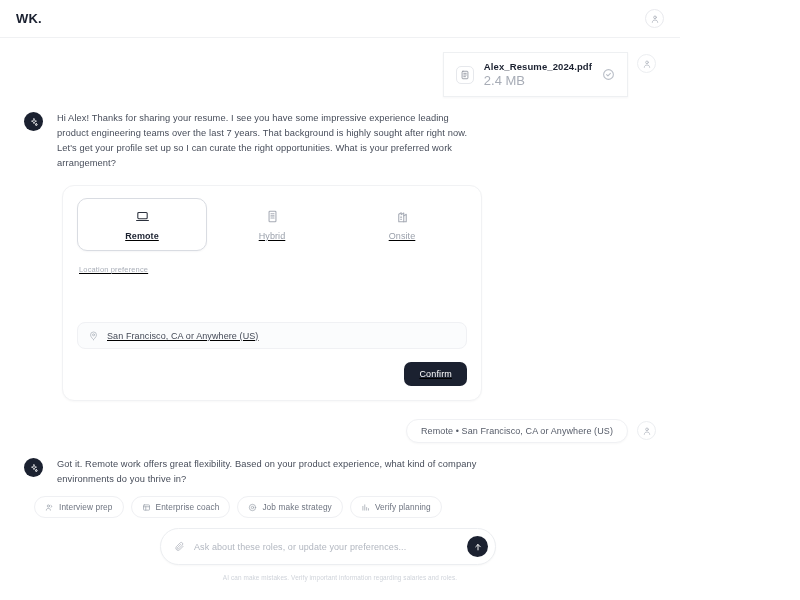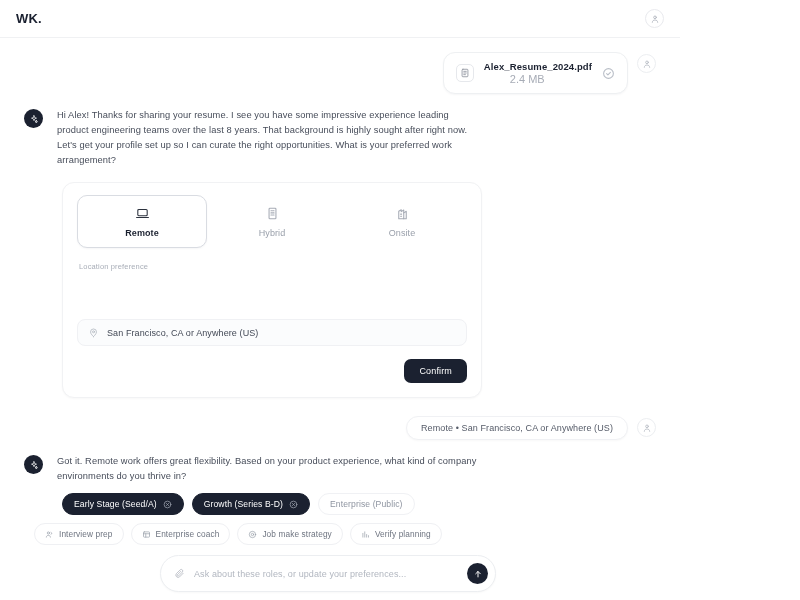--- a/index.html
+++ b/index.html
@@ -49,46 +49,47 @@
     width: 19px; height: 19px; border-radius: 50%;
     border: 1px solid #eceef1; background:#fff; flex: 0 0 19px;
     display:flex; align-items:center; justify-content:center;
     margin-left: 9px; margin-top: 2px;
   }
   .user-avatar svg { width: 10px; height: 10px; display:block; }
 
   
   .file-card {
     display: flex; align-items: center; gap: 10px;
-    background: #fff; border: 1px solid #eef0f2; border-radius: 12px;
+    background: #fff; border: 1px solid #eef0f2; border-radius: 0;
     padding: 8px 12px; min-width: 142px;
     box-shadow: 0 1px 2px rgba(17,24,39,.04);
   }
   .file-icon {
     width: 18px; height: 18px; border-radius: 5px;
     border: 1px solid #e6e8ec; display:flex; align-items:center; justify-content:center;
     flex: 0 0 18px; background:#fff;
   }
   .file-icon svg { width: 10px; height: 10px; display:block; }
   .file-meta { display:flex; flex-direction: column; gap: 1px; flex: 1 1 auto; }
   .file-name { font-size: 9.5px; color: #1b2130; font-weight: 600; letter-spacing:.1px; }
-  .file-size { font-size: 11px; color: #a7acb6; margin-left: 26px; }
+  .file-size { font-size: 13px; color: #a7acb6; }
   .file-check svg { width: 13px; height: 13px; display:block; }
 
   
   .bot-body { max-width: 425px; }
   .bot-p { font-size: 9.3px; line-height: 1.62; color: #474d5a; letter-spacing: .09px; }
   .bot-p + .bot-p { }
 
   
   .pref-card {
     margin: 9px 24px 12px 24px;
     background: #fff; border: 1px solid #f1f2f4; border-radius: 12px;
     padding: 12px 14px 14px 14px; width: 420px;
     box-shadow: 0 1px 2px rgba(17,24,39,.03);
+    text-decoration: underline;
   }
   .pref-options { display: flex; gap: 0; }
   .pref-opt {
     flex: 1 1 0; border: 1px solid transparent; border-radius: 10px;
     padding: 10px 4px 9px 4px;
     display:flex; flex-direction: column; align-items:center; gap: 7px;
     background: transparent;
   }
   .pref-opt.selected { border-color: #d9dce2; background:#fff; box-shadow: 0 1px 2px rgba(17,24,39,.04); }
   .pref-opt svg { width: 15px; height: 15px; display:block; }
@@ -209,21 +210,21 @@
     </div>
 
     <div class="row bot">
       <div class="bot-avatar">
         <svg viewBox="0 0 24 24" fill="none" stroke="#ffffff" stroke-width="1.7" stroke-linecap="round" stroke-linejoin="round">
           <path d="M12 4l1.6 4.4L18 10l-4.4 1.6L12 16l-1.6-4.4L6 10l4.4-1.6z"></path>
           <path d="M17.5 15.5l.8 2 2 .8-2 .8-.8 2-.8-2-2-.8 2-.8z"></path>
         </svg>
       </div>
       <div class="bot-body">
-        <div class="bot-p">Hi Alex! Thanks for sharing your resume. I see you have some impressive experience leading product engineering teams over the last 8 years. That background is highly sought after right now.</div>
+        <div class="bot-p">Hi Alex! Thanks for sharing your resume. I see you have some impressive experience leading product engineering teams over the last 7 years. That background is highly sought after right now.</div>
         <div class="bot-p">Let's get your profile set up so I can curate the right opportunities. What is your preferred work arrangement?</div>
       </div>
     </div>
 
     <div class="pref-card" style="margin-left:62px;">
       <div class="pref-options">
 
         <div class="pref-opt selected">
           <svg viewBox="0 0 24 24" fill="none" stroke="#2b313d" stroke-width="1.7" stroke-linecap="round" stroke-linejoin="round">
             <rect x="4.5" y="5.5" width="15" height="10" rx="1.6"></rect>
@@ -279,39 +280,20 @@
         <svg viewBox="0 0 24 24" fill="none" stroke="#ffffff" stroke-width="1.7" stroke-linecap="round" stroke-linejoin="round">
           <path d="M12 4l1.6 4.4L18 10l-4.4 1.6L12 16l-1.6-4.4L6 10l4.4-1.6z"></path>
           <path d="M17.5 15.5l.8 2 2 .8-2 .8-.8 2-.8-2-2-.8 2-.8z"></path>
         </svg>
       </div>
       <div class="bot-body">
         <div class="bot-p">Got it. Remote work offers great flexibility. Based on your product experience, what kind of company environments do you thrive in?</div>
       </div>
     </div>
 
-    <div class="chips-row">
-      <div class="chip on">
-        <span>Early Stage (Seed/A)</span>
-        <svg viewBox="0 0 24 24" fill="none" stroke="#9ba1ad" stroke-width="2" stroke-linecap="round">
-          <circle cx="12" cy="12" r="9"></circle>
-            <path d="M9 9l6 6M15 9l-6 6"></path>
-        </svg>
-      </div>
-      <div class="chip on">
-        <span>Growth (Series B-D)</span>
-        <svg viewBox="0 0 24 24" fill="none" stroke="#9ba1ad" stroke-width="2" stroke-linecap="round">
-          <circle cx="12" cy="12" r="9"></circle>
-            <path d="M9 9l6 6M15 9l-6 6"></path>
-        </svg>
-      </div>
-      <div class="chip off">
-        <span>Enterprise (Public)</span>
-      </div>
-    </div>
 
     <div class="sugg-row">
       <div class="sugg">
         <svg viewBox="0 0 24 24" fill="none" stroke="currentColor" stroke-width="1.9" stroke-linecap="round">
           <circle cx="9" cy="8" r="3"></circle>
             <path d="M3.5 19c0-3 2.5-4.6 5.5-4.6s5.5 1.6 5.5 4.6"></path>
             <path d="M16 6.2a3 3 0 0 1 0 5.6"></path>
         </svg>
         <span>Interview prep</span>
       </div>

